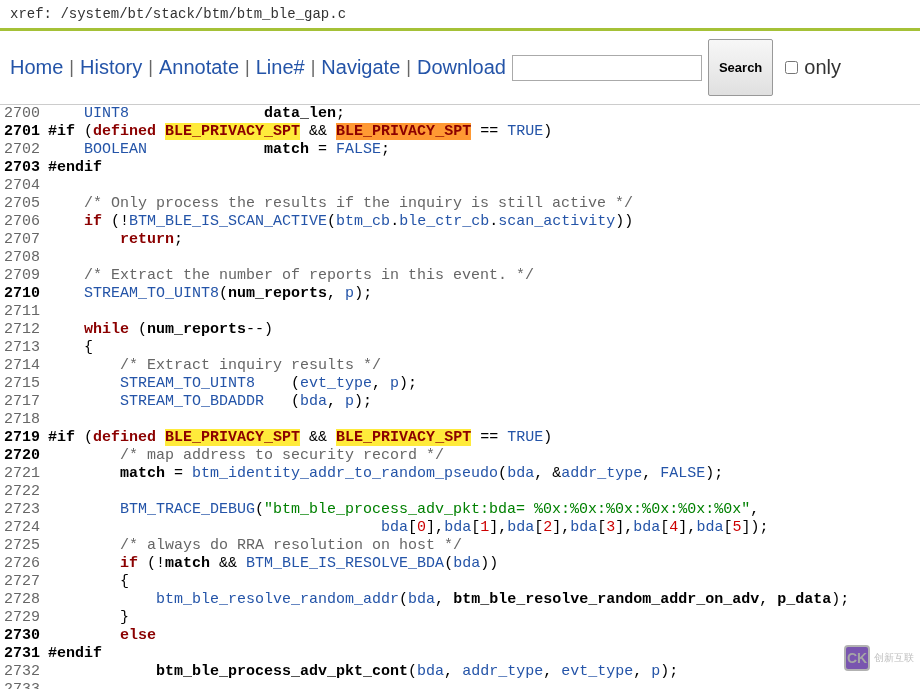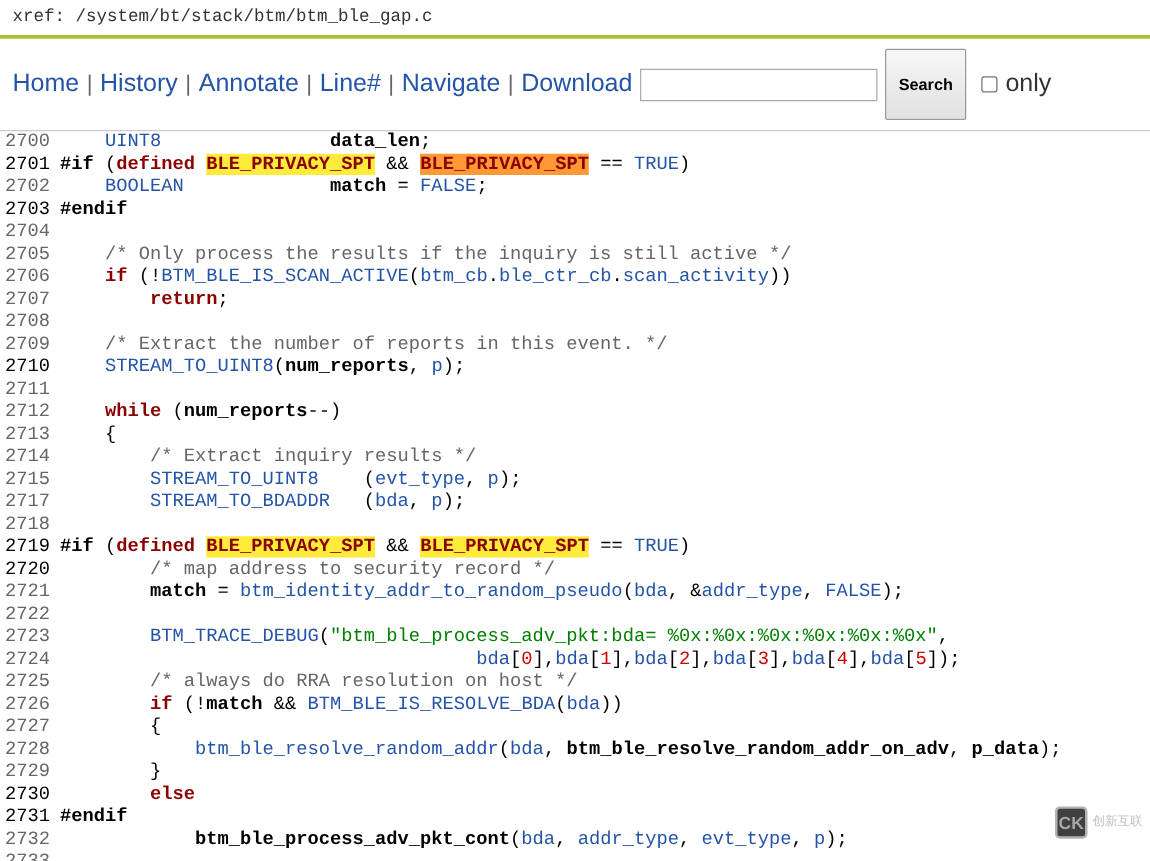--- a/index.html
+++ b/index.html
@@ -8,33 +8,33 @@
   .toolbar { padding: 8px 10px; display: flex; align-items: center; gap: 6px; border-bottom: 1px solid #ccc; }
   .toolbar a { color: #2454a8; text-decoration: none; font-size: 20px; }
   .sep { color: #666; font-size: 18px; }
   .search-input { width: 190px; height: 26px; border: 1px solid #aaa; padding: 2px 6px; font-size: 13px; }
   .search-btn { background: linear-gradient(#f7f7f7,#e0e0e0); border: 1px solid #999; border-radius: 2px; padding: 20px 10px; font-size: 13px; font-weight: bold; cursor: pointer; }
   .only-cb { margin-left: 6px; }
   .only-label { font-size: 20px; color: #333; }
   .code-area { font-family: "Courier New", monospace; font-size: 15px; line-height: 18px; }
   .line { display: flex; white-space: pre; }
   .ln { width: 48px; text-align: right; color: #666; padding-right: 8px; user-select: none; }
-  .ln-bold { font-weight: normal; color: #000; }
+  .ln-bold { font-weight: bold; color: #000; }
   .code { flex: 1; }
   .hl-y { background: #ffeb3b; color: #8b0000; font-weight: bold; }
   .hl-o { background: #ff9933; color: #8b0000; font-weight: bold; }
   .kw { color: #8b0000; font-weight: bold; }
   .id { color: #2454a8; }
   .str { color: #008000; }
   .var { color: #000000; font-weight: bold; }
   .num { color: #cc0000; }
   .cmt { color: #666; }
   .pp { color: #000; font-weight: bold; }
   .watermark { position: fixed; right: 6px; bottom: 18px; display: flex; align-items: center; gap: 4px; opacity: 0.75; }
-  .wm-icon { width: 26px; height: 26px; border: 2px solid #999; border-radius: 4px; display: flex; align-items: center; justify-content: center; font-weight: bold; color: #888; background: #000000; }
+  .wm-icon { width: 26px; height: 26px; border: 2px solid #999; border-radius: 4px; display: flex; align-items: center; justify-content: center; font-weight: bold; color: #888; background: #4c1d95; }
   .wm-text { font-size: 10px; color: #aaa; line-height: 10px; }
 </style>
 </head>
 <body>
 
 <div class="xref-bar">xref: /system/bt/stack/btm/btm_ble_gap.c</div>
 
 <div class="toolbar">
   <a href="#">Home</a>
   <span class="sep">|</span>

